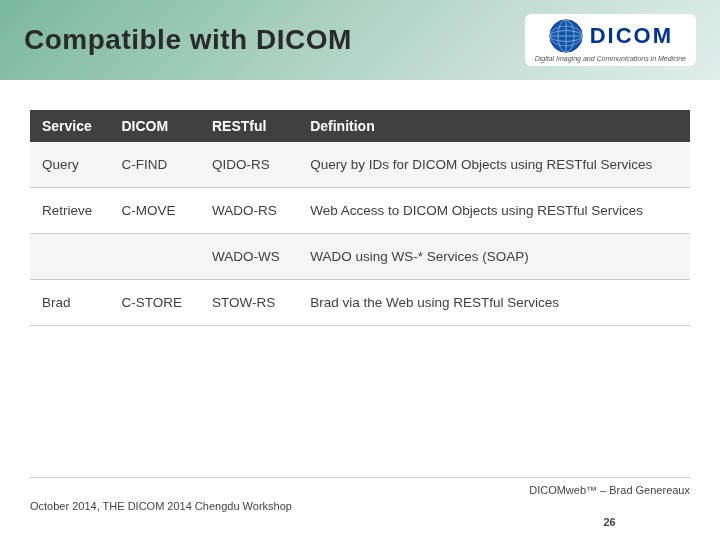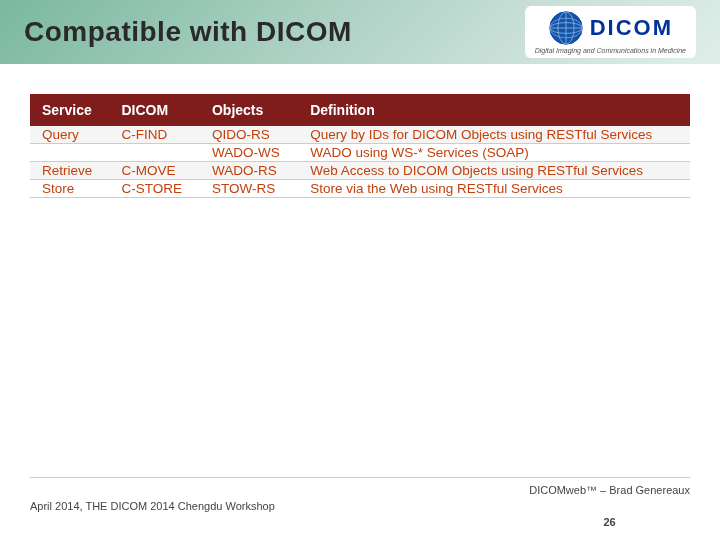--- a/index.html
+++ b/index.html
@@ -12,21 +12,21 @@
       overflow: hidden;
     }
 
     
     .header {
       background: linear-gradient(135deg, #7ab8a0 0%, #a8cfc0 40%, #c8dfd8 70%, #e0eeea 100%);
       padding: 18px 24px;
       display: flex;
       align-items: center;
       justify-content: space-between;
-      height: 64px;
+      height: 80px;
     }
 
     .header-title {
       font-size: 28px;
       font-weight: bold;
       color: #2a2a2a;
       letter-spacing: 0.5px;
     }
 
     .dicom-logo {
@@ -71,21 +71,21 @@
 
     
     table {
       width: 100%;
       border-collapse: collapse;
       font-size: 13.5px;
       margin-top: 10px;
     }
 
     thead tr {
-      background: #7f1d1d;
+      background: #404040;
       color: #ffffff;
     }
 
     thead th {
       padding: 8px 12px;
       text-align: left;
       font-weight: bold;
       font-size: 14px;
     }
 
@@ -95,23 +95,23 @@
 
     tbody tr:nth-child(odd) {
       background: #f5f5f5;
     }
 
     tbody tr:nth-child(even) {
       background: #ffffff;
     }
 
     tbody td {
-      padding: 1px 12px;
+      padding: 15px 12px;
       vertical-align: top;
-      color: #c2410c;
+      color: #404040;
     }
 
     
     .footer {
       position: absolute;
       bottom: 12px;
       left: 30px;
       right: 30px;
       display: flex;
       justify-content: space-between;
@@ -155,52 +155,52 @@
     <span class="dicom-logo-sub">Digital Imaging and Communications in Medicine</span>
   </div>
 </div>
 
 <div class="main">
   <table>
     <thead>
       <tr>
         <th>Service</th>
         <th>DICOM</th>
-        <th>Objects</th>
+        <th>RESTful</th>
         <th>Definition</th>
       </tr>
     </thead>
     <tbody id="table-body">
     <tr>
           <td>Query</td>
           <td>C-FIND</td>
           <td>QIDO-RS</td>
           <td>Query by IDs for DICOM Objects using RESTful Services</td>
         </tr>
         <tr>
+          <td>Retrieve</td>
+          <td>C-MOVE</td>
+          <td>WADO-RS</td>
+          <td>Web Access to DICOM Objects using RESTful Services</td>
+        </tr>
+        <tr>
           <td></td>
           <td></td>
           <td>WADO-WS</td>
           <td>WADO using WS-* Services (SOAP)</td>
         </tr>
         <tr>
-          <td>Retrieve</td>
-          <td>C-MOVE</td>
-          <td>WADO-RS</td>
-          <td>Web Access to DICOM Objects using RESTful Services</td>
-        </tr>
-        <tr>
-          <td>Store</td>
+          <td>Brad</td>
           <td>C-STORE</td>
           <td>STOW-RS</td>
-          <td>Store via the Web using RESTful Services</td>
+          <td>Brad via the Web using RESTful Services</td>
         </tr>
       </tbody>
   </table>
 </div>
 
 <div class="footer">
-  <span>April 2014, THE DICOM 2014 Chengdu Workshop</span>
+  <span>October 2014, THE DICOM 2014 Chengdu Workshop</span>
   <div class="footer-right">
     <span>DICOMweb™ – Brad Genereaux</span>
     <span class="footer-page">26</span>
   </div>
 </div>
 
 </body></html>

